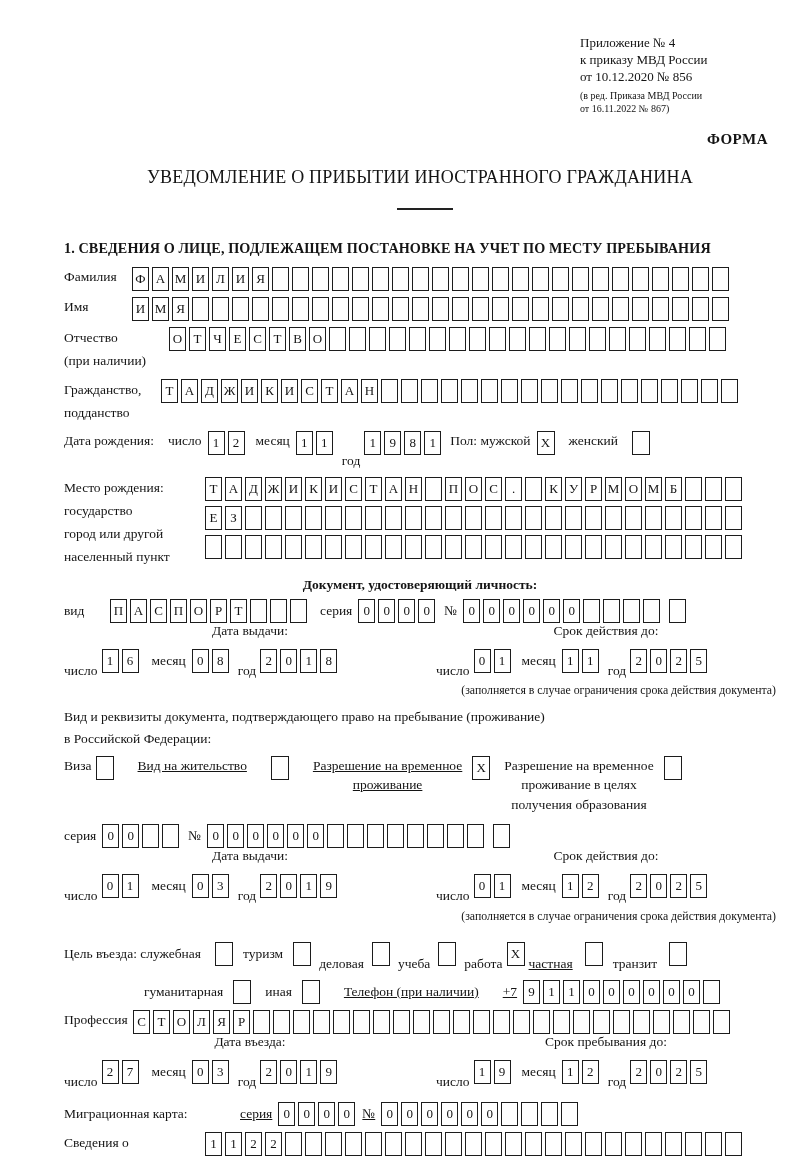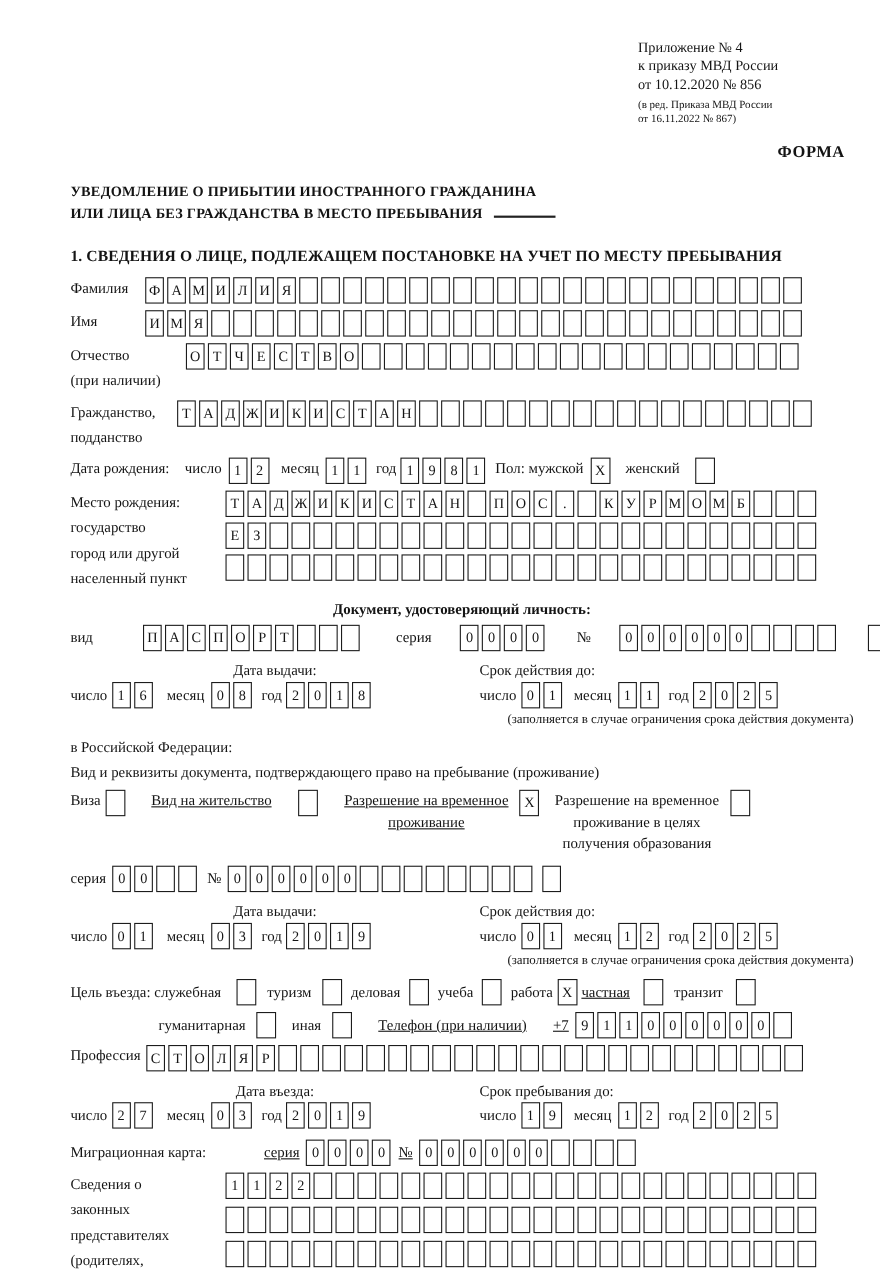--- a/index.html
+++ b/index.html
@@ -3,42 +3,42 @@
 <meta charset="utf-8">
 <style>
   html,body{margin:0;padding:0;background:#fff;}
   body{width:800px;height:1163px;font-family:"Liberation Serif","DejaVu Serif",serif;color:#141414;overflow:hidden;}
   .page{padding:34px 24px 0 64px;box-sizing:border-box;width:800px;}
   
   .appendix{margin-left:auto;width:196px;font-size:13px;line-height:1.32;}
   .appendix .sub{font-size:10px;margin-top:4px;line-height:1.3;}
   .forma{font-weight:bold;font-size:15px;text-align:right;padding-right:8px;margin-top:16px;letter-spacing:.5px;}
   
-  .title{text-align:left;font-weight:bold;font-size:13px;line-height:1.5;margin-top:16px;letter-spacing:.2px;}
+  .title{text-align:center;font-weight:normal;font-size:18px;line-height:1.5;margin-top:16px;letter-spacing:.2px;}
   .underline{display:inline-block;width:56px;border-bottom:2px solid #222;margin-left:10px;vertical-align:baseline;}
   .sec-heading{font-weight:bold;font-size:14.2px;margin-top:22px;letter-spacing:.1px;}
   
   .row{display:flex;align-items:flex-start;margin-top:6px;}
   .lbl{font-size:13.5px;line-height:1.5;flex-shrink:0;}
   .lbl2{font-size:13.5px;line-height:1.7;flex-shrink:0;}
   .cells{display:flex;flex-wrap:nowrap;}
   .cell{width:15px;height:22px;border:1.5px solid #1c1c1c;margin-right:3px;display:inline-flex;align-items:center;justify-content:center;font-size:13px;flex-shrink:0;background:#fff;}
   .chk{width:16px;height:22px;border:1.5px solid #1c1c1c;display:inline-flex;align-items:center;justify-content:center;font-size:13px;flex-shrink:0;background:#fff;}
   .w68{width:68px;}
   .w105{width:105px;}
   .w97{width:97px;}
   .w140{width:141px;}
   .mb4{margin-bottom:5px;}
   .ml4{margin-left:4px;text-decoration:underline;} .ml6{margin-left:6px;} .ml8{margin-left:8px;} .ml10{margin-left:10px;}
   .ml14{margin-left:14px;} .ml24{margin-left:24px;text-decoration:underline;}
-  .mr4{margin-right:4px;} .mr6{margin-right:6px;}
+  .mr4{margin-right:4px;margin-top:20px;} .mr6{margin-right:6px;}
   .center-bold{font-weight:bold;font-size:13.5px;text-align:center;margin-top:8px;}
-  .dheads{display:flex;font-size:13.5px;margin-top:10px;}
+  .dheads{display:flex;font-size:13.5px;margin-top:0;}
   .dh-left{width:372px;text-align:center;}
-  .dh-right{flex:1;text-align:left;}
+  .dh-right{flex:1;text-align:center;}
   .drow{margin-top:2px;}
   .dgroup{display:flex;align-items:center;}
   .dgl{width:372px;}
   .note{font-size:11.8px;text-align:right;margin-top:2px;}
   .para{font-size:13.5px;line-height:1.6;margin-top:8px;}
   .permit-text{font-size:13.5px;line-height:1.45;text-align:center;}
   .gap-top{margin-top:10px;}
 </style>
 </head>
 <body>
@@ -52,21 +52,21 @@
     <div class="sub">
       <div>(в ред. Приказа МВД России</div>
       <div>от 16.11.2022 № 867)</div>
     </div>
   </div>
   <div class="forma">ФОРМА</div>
 
   <div class="title">
     <div>УВЕДОМЛЕНИЕ О ПРИБЫТИИ ИНОСТРАННОГО ГРАЖДАНИНА</div>
     <div>
-      <span>ИЛИ ЛИЦА БЕЗ ГРАЖДАНСТВА В МЕСТО ПРЕБЫВАНИЯ</span><span class="underline"></span>
+      <span class="underline"></span>
     </div>
   </div>
 
   <div class="sec-heading">1. СВЕДЕНИЯ О ЛИЦЕ, ПОДЛЕЖАЩЕМ ПОСТАНОВКЕ НА УЧЕТ ПО МЕСТУ ПРЕБЫВАНИЯ</div>
 
   <div class="row gap-top">
     <div class="lbl w68">Фамилия</div>
     <div class="cells">
         <span class="cell">Ф</span>
         <span class="cell">А</span>
@@ -330,21 +330,21 @@
           <span class="cell"></span>
           <span class="cell"></span>
           <span class="cell"></span>
           <span class="cell"></span>
         </div>
     </div>
   </div>
 
   <div class="center-bold">Документ, удостоверяющий личность:</div>
 
-  <div class="row" style="align-items:center;gap:20px;">
+  <div class="row" style="align-items:center;">
     <span class="lbl" style="width:46px;">вид</span>
     <span class="cells">
         <span class="cell">П</span>
         <span class="cell">А</span>
         <span class="cell">С</span>
         <span class="cell">П</span>
         <span class="cell">О</span>
         <span class="cell">Р</span>
         <span class="cell">Т</span>
         <span class="cell"></span>
@@ -416,22 +416,22 @@
           <span class="cell">2</span>
           <span class="cell">0</span>
           <span class="cell">2</span>
           <span class="cell">5</span>
         </span>
     </div>
   </div>
   <div class="note">(заполняется в случае ограничения срока действия документа)</div>
 
   <div class="para">
+    <div>Вид и реквизиты документа, подтверждающего право на пребывание (проживание)</div>
     <div>в Российской Федерации:</div>
-    <div>Вид и реквизиты документа, подтверждающего право на пребывание (проживание)</div>
   </div>
 
   <div class="row">
     <span class="lbl">Виза</span>
     <span class="chk ml4"></span>
     <span class="lbl ml24">Вид на жительство</span>
     <span class="chk ml24"></span>
     <div class="permit-text ml24">
       <div>Разрешение на временное</div>
       <div>проживание</div>

